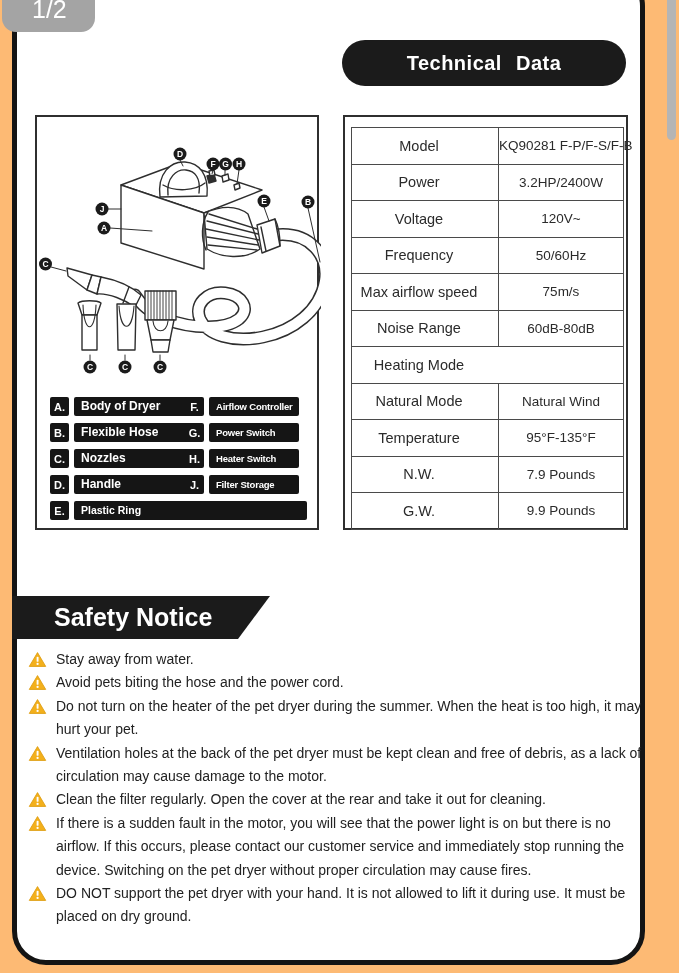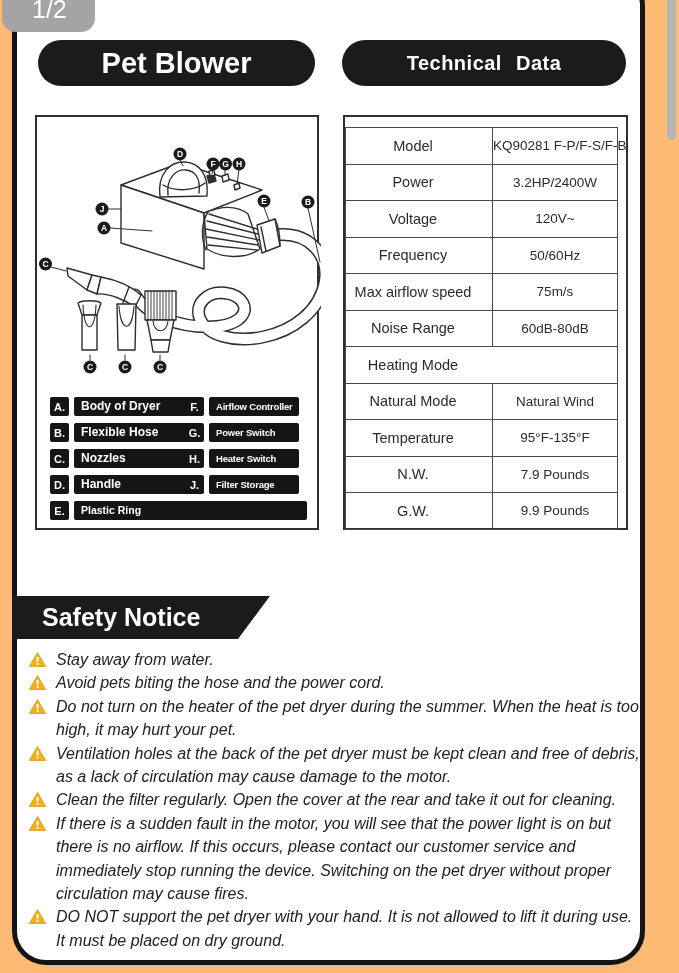--- a/index.html
+++ b/index.html
@@ -24,21 +24,21 @@
   .banner-left { left:38px; top:40px; width:277px; height:46px; font-size:29px; font-weight:bold; }
   .banner-right { left:342px; top:40px; width:284px; height:46px; font-size:20px; font-weight:bold;
     letter-spacing:.5px; word-spacing:8px; }
 
   
   .panel { position:absolute; top:115px; height:415px; border:2px solid #2f2f2f; background:#fff; }
   .panel-left { left:35px; width:284px; }
   .panel-right { left:343px; width:285px; }
 
   
-  .ttable { position:absolute; left:0; top:10px; width:273px; border:1px solid #4a4a4a; }
+  .ttable { position:absolute; left:6px; top:10px; width:273px; border:1px solid #4a4a4a; }
   .trow { display:grid; grid-template-columns:134px 1fr; }
   .trow + .trow { border-top:1px solid #4a4a4a; }
   .tcell { height:35.5px; display:flex; align-items:center; justify-content:center;
     font-size:14.5px; color:#2b2b2b; white-space:nowrap; }
   .tvalue { border-left:1px solid #4a4a4a; font-size:13.5px;margin-left:12px; }
 
   
   .diagram-svg { position:absolute; left:0; top:2px; }
 
   
@@ -49,43 +49,40 @@
     padding-left:7px; border-radius:2px; white-space:nowrap; overflow:hidden; }
   .lbar-l { width:116px; font-size:12px; }
   .lbar-r { width:90px; font-size:9.5px; letter-spacing:-.2px; }
   .lbar-f { width:233px; font-size:10.5px; }
   .lc1 { left:13px; } .lc2 { left:148px; }
   .lr1 { top:280px; } .lr2 { top:306px; } .lr3 { top:332px; } .lr4 { top:358px; } .lr5 { top:384px; }
 
   
   .safety-banner { position:absolute; left:12px; top:596px; width:258px; height:43px;
     background:#1b1b1b; clip-path:polygon(0 0,100% 0,calc(100% - 32px) 100%,0 100%); z-index:4; }
-  .safety-banner span { display:block; padding-left:30px; line-height:43px; color:#fff;
+  .safety-banner span { display:block; padding-left:42px; line-height:43px; color:#fff;
     font-size:25px; font-weight:bold; }
   .safety-list { position:absolute; left:28px; top:648px; width:616px; list-style:none; }
   .safety-item { display:flex; gap:9px; }
   .warn-ico { flex:0 0 auto; margin-top:3px; }
-  .safety-text { flex:1; font-size:16px; line-height:23.4px; color:#222;font-style:italic; }
+  .safety-text { flex:1; font-size:14px; line-height:23.4px; color:#222; }
 </style>
 </head>
 <body>
 
 <div class="stage">
 
   <div class="page-frame"></div>
 
   <div class="page-badge">
     <span>1/2</span>
   </div>
 
   <div class="scrollbar-thumb"></div>
 
-  <div class="banner banner-left">
-    <span>Pet Blower</span>
-  </div>
   <div class="banner banner-right">
     <span>Technical Data</span>
   </div>
 
   <div class="panel panel-left">
 
     <svg class="diagram-svg" width="284" height="272" viewBox="0 0 284 272">
       <g stroke="#2e2e2e" stroke-width="1.4" fill="none" stroke-linejoin="round" stroke-linecap="round">
 
         <g>

